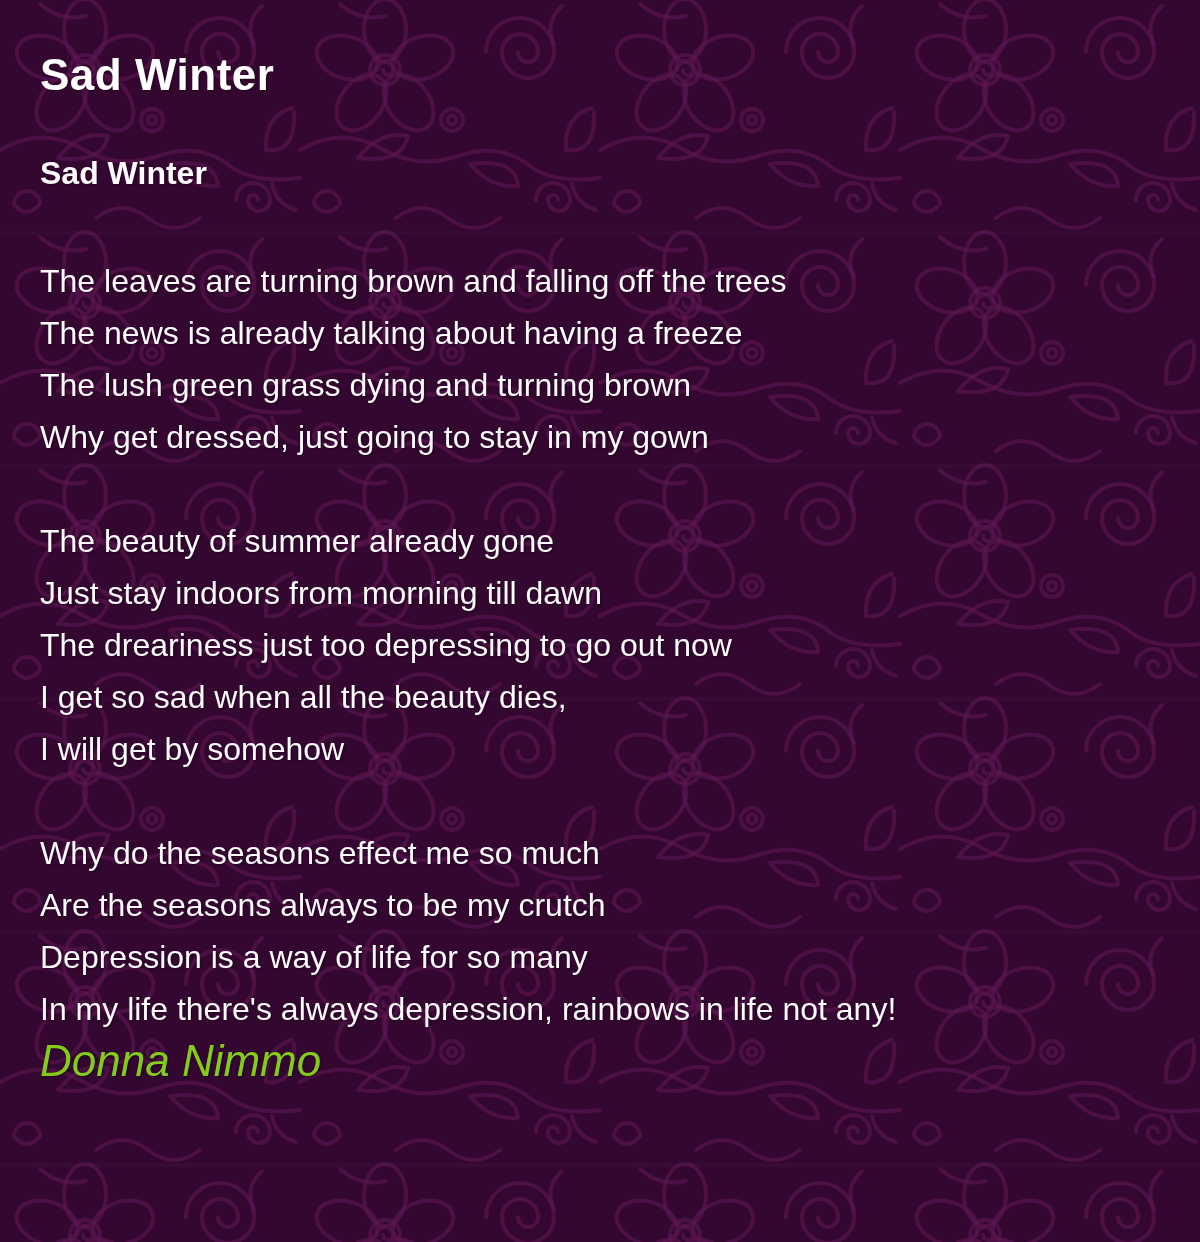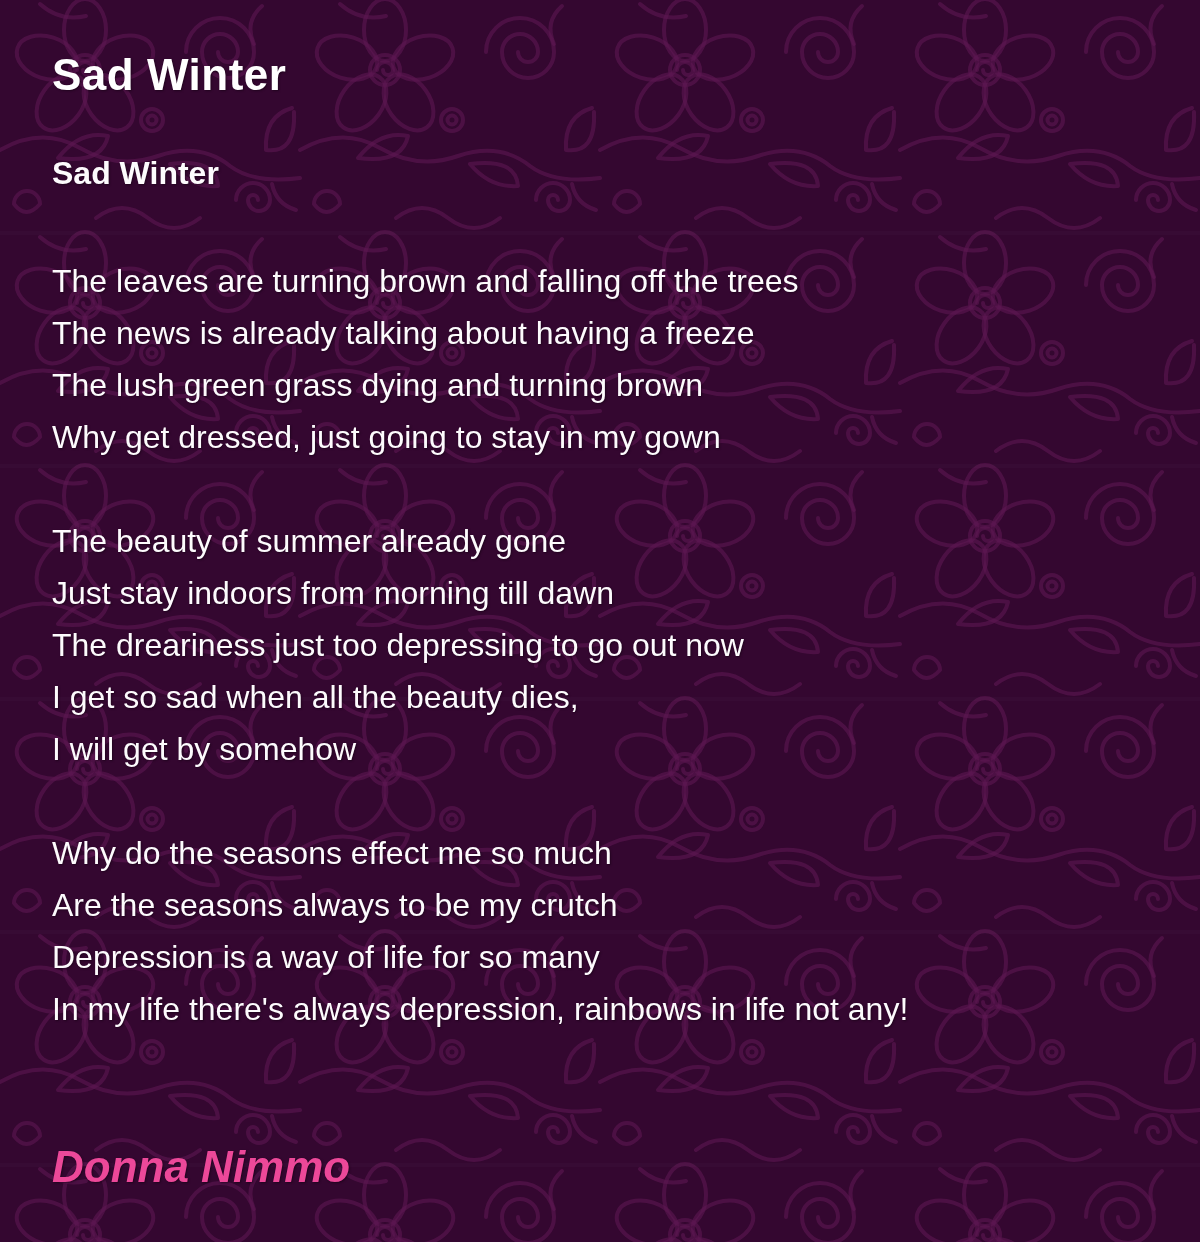--- a/index.html
+++ b/index.html
@@ -18,21 +18,21 @@
     position: absolute;
     top: 0;
     left: 0;
     z-index: 0;
     display: block;
   }
   .content {
     position: absolute;
     inset: 0;
     z-index: 1;
-    padding-left: 52px;
+    padding-left: 40px;
     box-sizing: border-box;
     border-radius: 28px;
   }
   .page-title {
     margin: 49px 0 0 0;
     font-size: 44px;
     line-height: 52px;
     font-weight: bold;
     color: #ffffff;
     letter-spacing: 0.5px;
@@ -49,26 +49,25 @@
   .poem-body {
     margin-top: 56px;
     font-size: 32px;
     line-height: 52px;
     font-weight: normal;
     color: #fdfbfd;
     white-space: pre-wrap;
     text-shadow: 1px 1px 2px rgba(18,2,16,0.55);
   }
   .poem-author {
-    margin-top: 106px;
     font-size: 44px;
     line-height: 52px;
     font-style: italic;
-    font-weight: bold;
-    color: #ec4899;
+    font-weight: normal;
+    color: #84cc16;
     text-shadow: 1px 1px 2px rgba(18,2,16,0.55);
   }
 </style>
 </head>
 <body>
 
 <svg class="bg-svg" width="1200" height="1242" viewBox="0 0 1200 1242" xmlns="http://www.w3.org/2000/svg">
   <rect x="0" y="0" width="1200" height="1242" fill="#340730"></rect>
   <defs>
     <g id="lace-tile" fill="none" stroke="#5c1750" stroke-opacity="0.62" stroke-width="4" stroke-linecap="round" stroke-linejoin="round">

